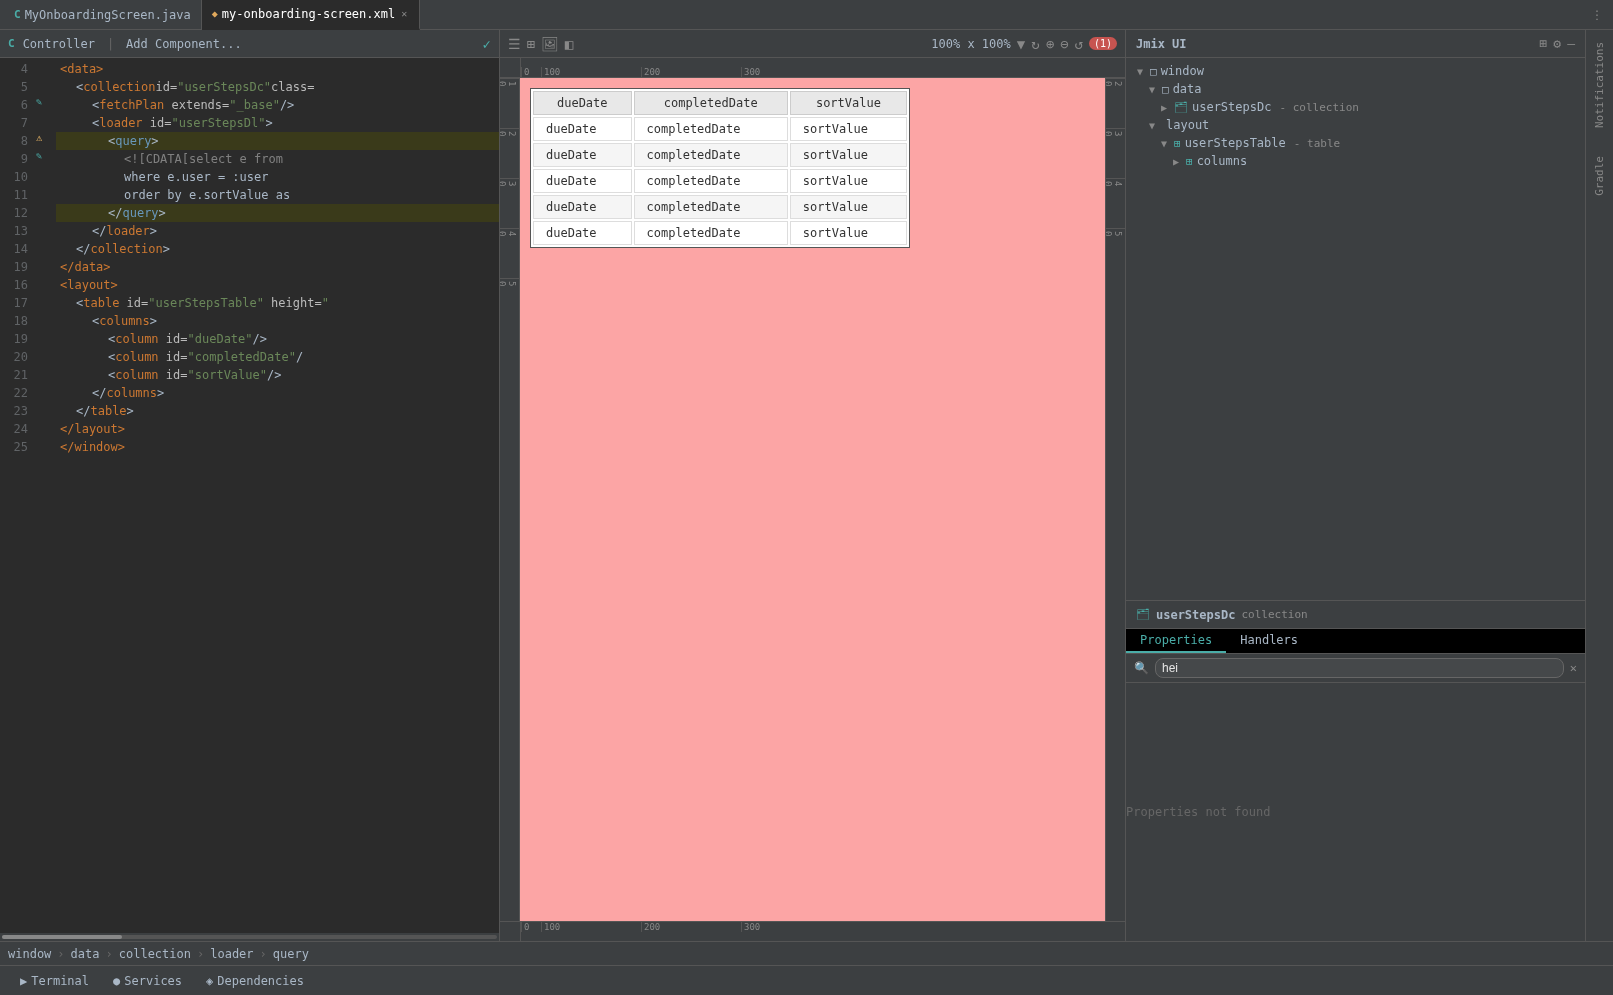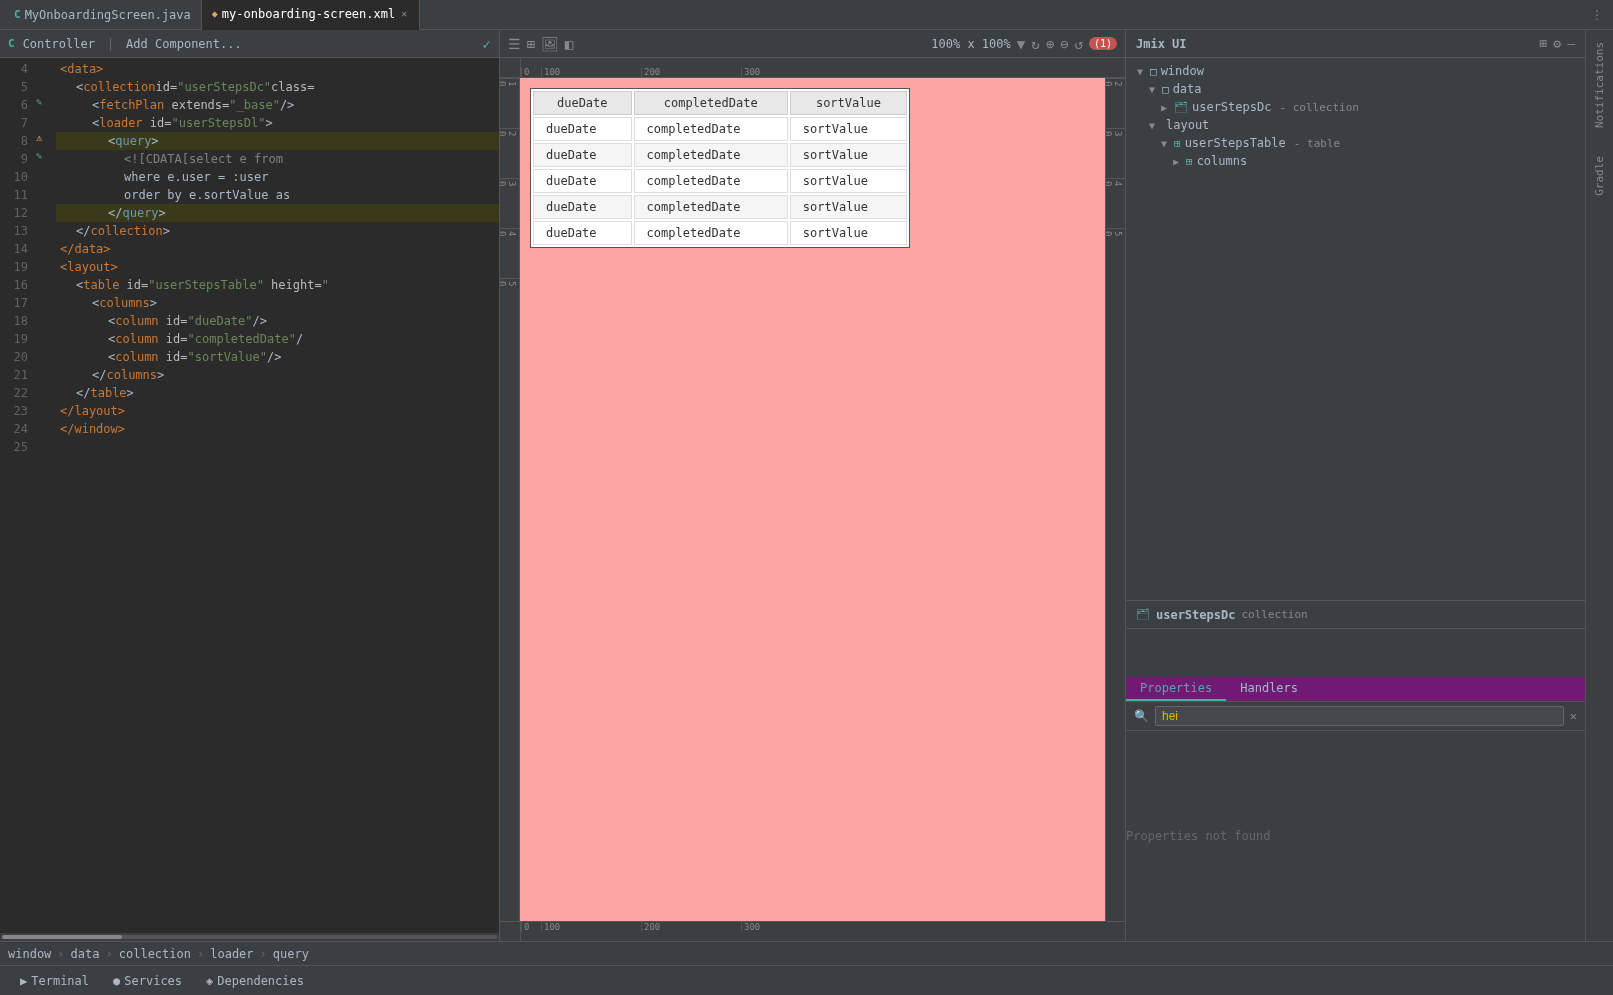--- a/index.html
+++ b/index.html
@@ -131,34 +131,34 @@
       height: 340px; display: flex; flex-direction: column;
     }
     .properties-header {
       display: flex; align-items: center; justify-content: space-between;
       padding: 4px 10px; background: #3c3f41; border-bottom: 1px solid #555;
       height: 28px;
     }
     .properties-title { color: #a9b7c6; font-size: 12px; font-weight: bold; }
     .properties-type { color: #888; font-size: 11px; }
     .props-tabs {
-      display: flex; background: #701a75; border-bottom: 1px solid #555; margin-top: 48px;
+      display: flex; background: #000000; border-bottom: 1px solid #555;
     }
     .props-tab {
       padding: 4px 14px; font-size: 12px; cursor: pointer;
       color: #a9b7c6; border-bottom: 2px solid transparent;
     }
     .props-tab.active { color: #4aada8; border-bottom: 2px solid #4aada8; }
     .props-search {
       display: flex; align-items: center; gap: 6px;
       padding: 4px 8px; border-bottom: 1px solid #555;
     }
     .props-search input {
-      flex: 1; background: #45484a; border: 1px solid #666; color: #eab308;
-      padding: 2px 6px; font-size: 12px; outline: none; border-radius: 2px;
+      flex: 1; background: #45484a; border: 1px solid #666; color: #e5e5e5;
+      padding: 2px 6px; font-size: 12px; outline: none; border-radius: 8px;
     }
     .props-search-icon { color: #888; font-size: 12px; }
     .props-clear { color: #888; cursor: pointer; font-size: 12px; }
     .props-content {
       flex: 1; display: flex; align-items: center; justify-content: flex-start;
       color: #666; font-size: 12px;
     }
 
     
     .bottom-bar {
@@ -287,20 +287,21 @@
         <div class="code-content">
           <div class="code-line"><span class="kw">&lt;data&gt;</span></div>
           <div class="code-line"><span style="padding-left:16px;" class="plain">&lt;</span><span class="kw">collection</span> <span class="attr-name">id=</span><span class="attr-val">"userStepsDc"</span> <span class="attr-name">class=</span></div>
           <div class="code-line"><span style="padding-left:32px;"><span class="plain">&lt;</span><span class="kw">fetchPlan</span> <span class="attr-name">extends=</span><span class="attr-val">"_base"</span><span class="plain">/&gt;</span></span></div>
           <div class="code-line"><span style="padding-left:32px;"><span class="plain">&lt;</span><span class="kw">loader</span> <span class="attr-name">id=</span><span class="attr-val">"userStepsDl"</span><span class="plain">&gt;</span></span></div>
           <div class="code-line" style="background:#3a3a1a;"><span style="padding-left:48px;"><span class="plain">&lt;</span><span class="blue-tag">query</span><span class="plain">&gt;</span></span></div>
           <div class="code-line"><span style="padding-left:64px;"><span class="comment">&lt;![CDATA[select e from</span></span></div>
           <div class="code-line"><span style="padding-left:64px;" class="plain">where e.user = :user</span></div>
           <div class="code-line"><span style="padding-left:64px;" class="plain">order by e.sortValue as</span></div>
           <div class="code-line" style="background:#3a3a1a;"><span style="padding-left:48px;"><span class="plain">&lt;/</span><span class="blue-tag">query</span><span class="plain">&gt;</span></span></div>
+          <div class="code-line"><span style="padding-left:32px;"><span class="plain">&lt;/</span><span class="kw">loader</span><span class="plain">&gt;</span></span></div>
           <div class="code-line"><span style="padding-left:16px;"><span class="plain">&lt;/</span><span class="kw">collection</span><span class="plain">&gt;</span></span></div>
           <div class="code-line"><span class="kw">&lt;/data&gt;</span></div>
           <div class="code-line"><span class="kw">&lt;layout&gt;</span></div>
           <div class="code-line"><span style="padding-left:16px;"><span class="plain">&lt;</span><span class="kw">table</span> <span class="attr-name">id=</span><span class="attr-val">"userStepsTable"</span> <span class="attr-name">height=</span><span class="attr-val">"</span></span></div>
           <div class="code-line"><span style="padding-left:32px;"><span class="plain">&lt;</span><span class="kw">columns</span><span class="plain">&gt;</span></span></div>
           <div class="code-line"><span style="padding-left:48px;"><span class="plain">&lt;</span><span class="kw">column</span> <span class="attr-name">id=</span><span class="attr-val">"dueDate"</span><span class="plain">/&gt;</span></span></div>
           <div class="code-line"><span style="padding-left:48px;"><span class="plain">&lt;</span><span class="kw">column</span> <span class="attr-name">id=</span><span class="attr-val">"completedDate"</span><span class="plain">/</span></span></div>
           <div class="code-line"><span style="padding-left:48px;"><span class="plain">&lt;</span><span class="kw">column</span> <span class="attr-name">id=</span><span class="attr-val">"sortValue"</span><span class="plain">/&gt;</span></span></div>
           <div class="code-line"><span style="padding-left:32px;"><span class="plain">&lt;/</span><span class="kw">columns</span><span class="plain">&gt;</span></span></div>
           <div class="code-line"><span style="padding-left:16px;"><span class="plain">&lt;/</span><span class="kw">table</span><span class="plain">&gt;</span></span></div>

